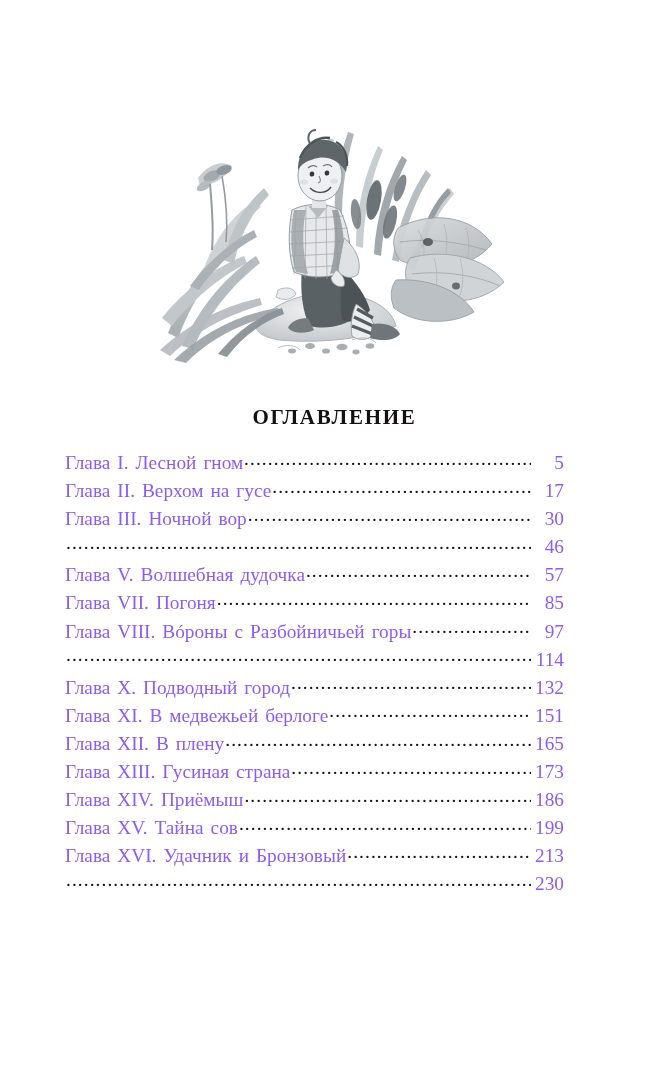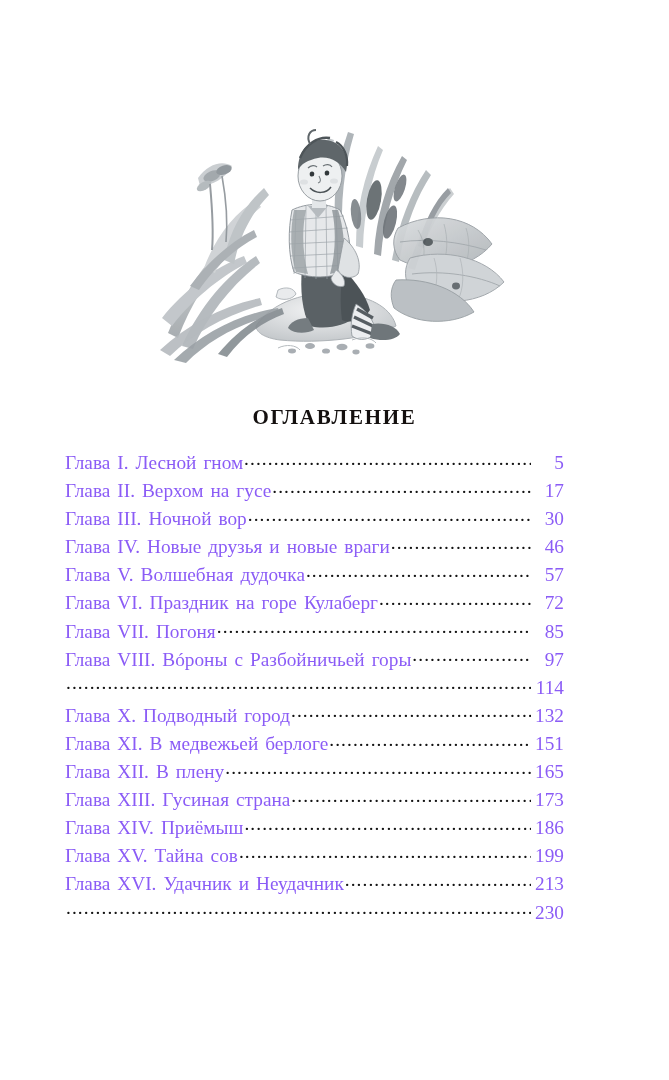--- a/index.html
+++ b/index.html
@@ -263,36 +263,30 @@
       <span class="toc-page">17</span>
     </div>
 
     <div class="toc-entry">
       <span class="toc-title">Глава III. Ночной вор</span>
       <span class="toc-leader"></span>
       <span class="toc-page">30</span>
     </div>
 
     <div class="toc-entry">
-      <span class="toc-title">Глава IV. Новые друзья и новые враги</span>
       <span class="toc-leader"></span>
       <span class="toc-page">46</span>
     </div>
 
     <div class="toc-entry">
       <span class="toc-title">Глава V. Волшебная дудочка</span>
       <span class="toc-leader"></span>
       <span class="toc-page">57</span>
     </div>
 
-    <div class="toc-entry">
-      <span class="toc-title">Глава VI. Праздник на горе Кулаберг</span>
-      <span class="toc-leader"></span>
-      <span class="toc-page">72</span>
-    </div>
 
     <div class="toc-entry">
       <span class="toc-title">Глава VII. Погоня</span>
       <span class="toc-leader"></span>
       <span class="toc-page">85</span>
     </div>
 
     <div class="toc-entry">
       <span class="toc-title">Глава VIII. Вóроны с Разбойничьей горы</span>
       <span class="toc-leader"></span>
@@ -334,21 +328,21 @@
       <span class="toc-page">186</span>
     </div>
 
     <div class="toc-entry">
       <span class="toc-title">Глава XV. Тайна сов</span>
       <span class="toc-leader"></span>
       <span class="toc-page">199</span>
     </div>
 
     <div class="toc-entry">
-      <span class="toc-title">Глава XVI. Удачник и Неудачник</span>
+      <span class="toc-title">Глава XVI. Удачник и Бронзовый</span>
       <span class="toc-leader"></span>
       <span class="toc-page">213</span>
     </div>
 
     <div class="toc-entry">
       <span class="toc-leader"></span>
       <span class="toc-page">230</span>
     </div>
 
   </div>

